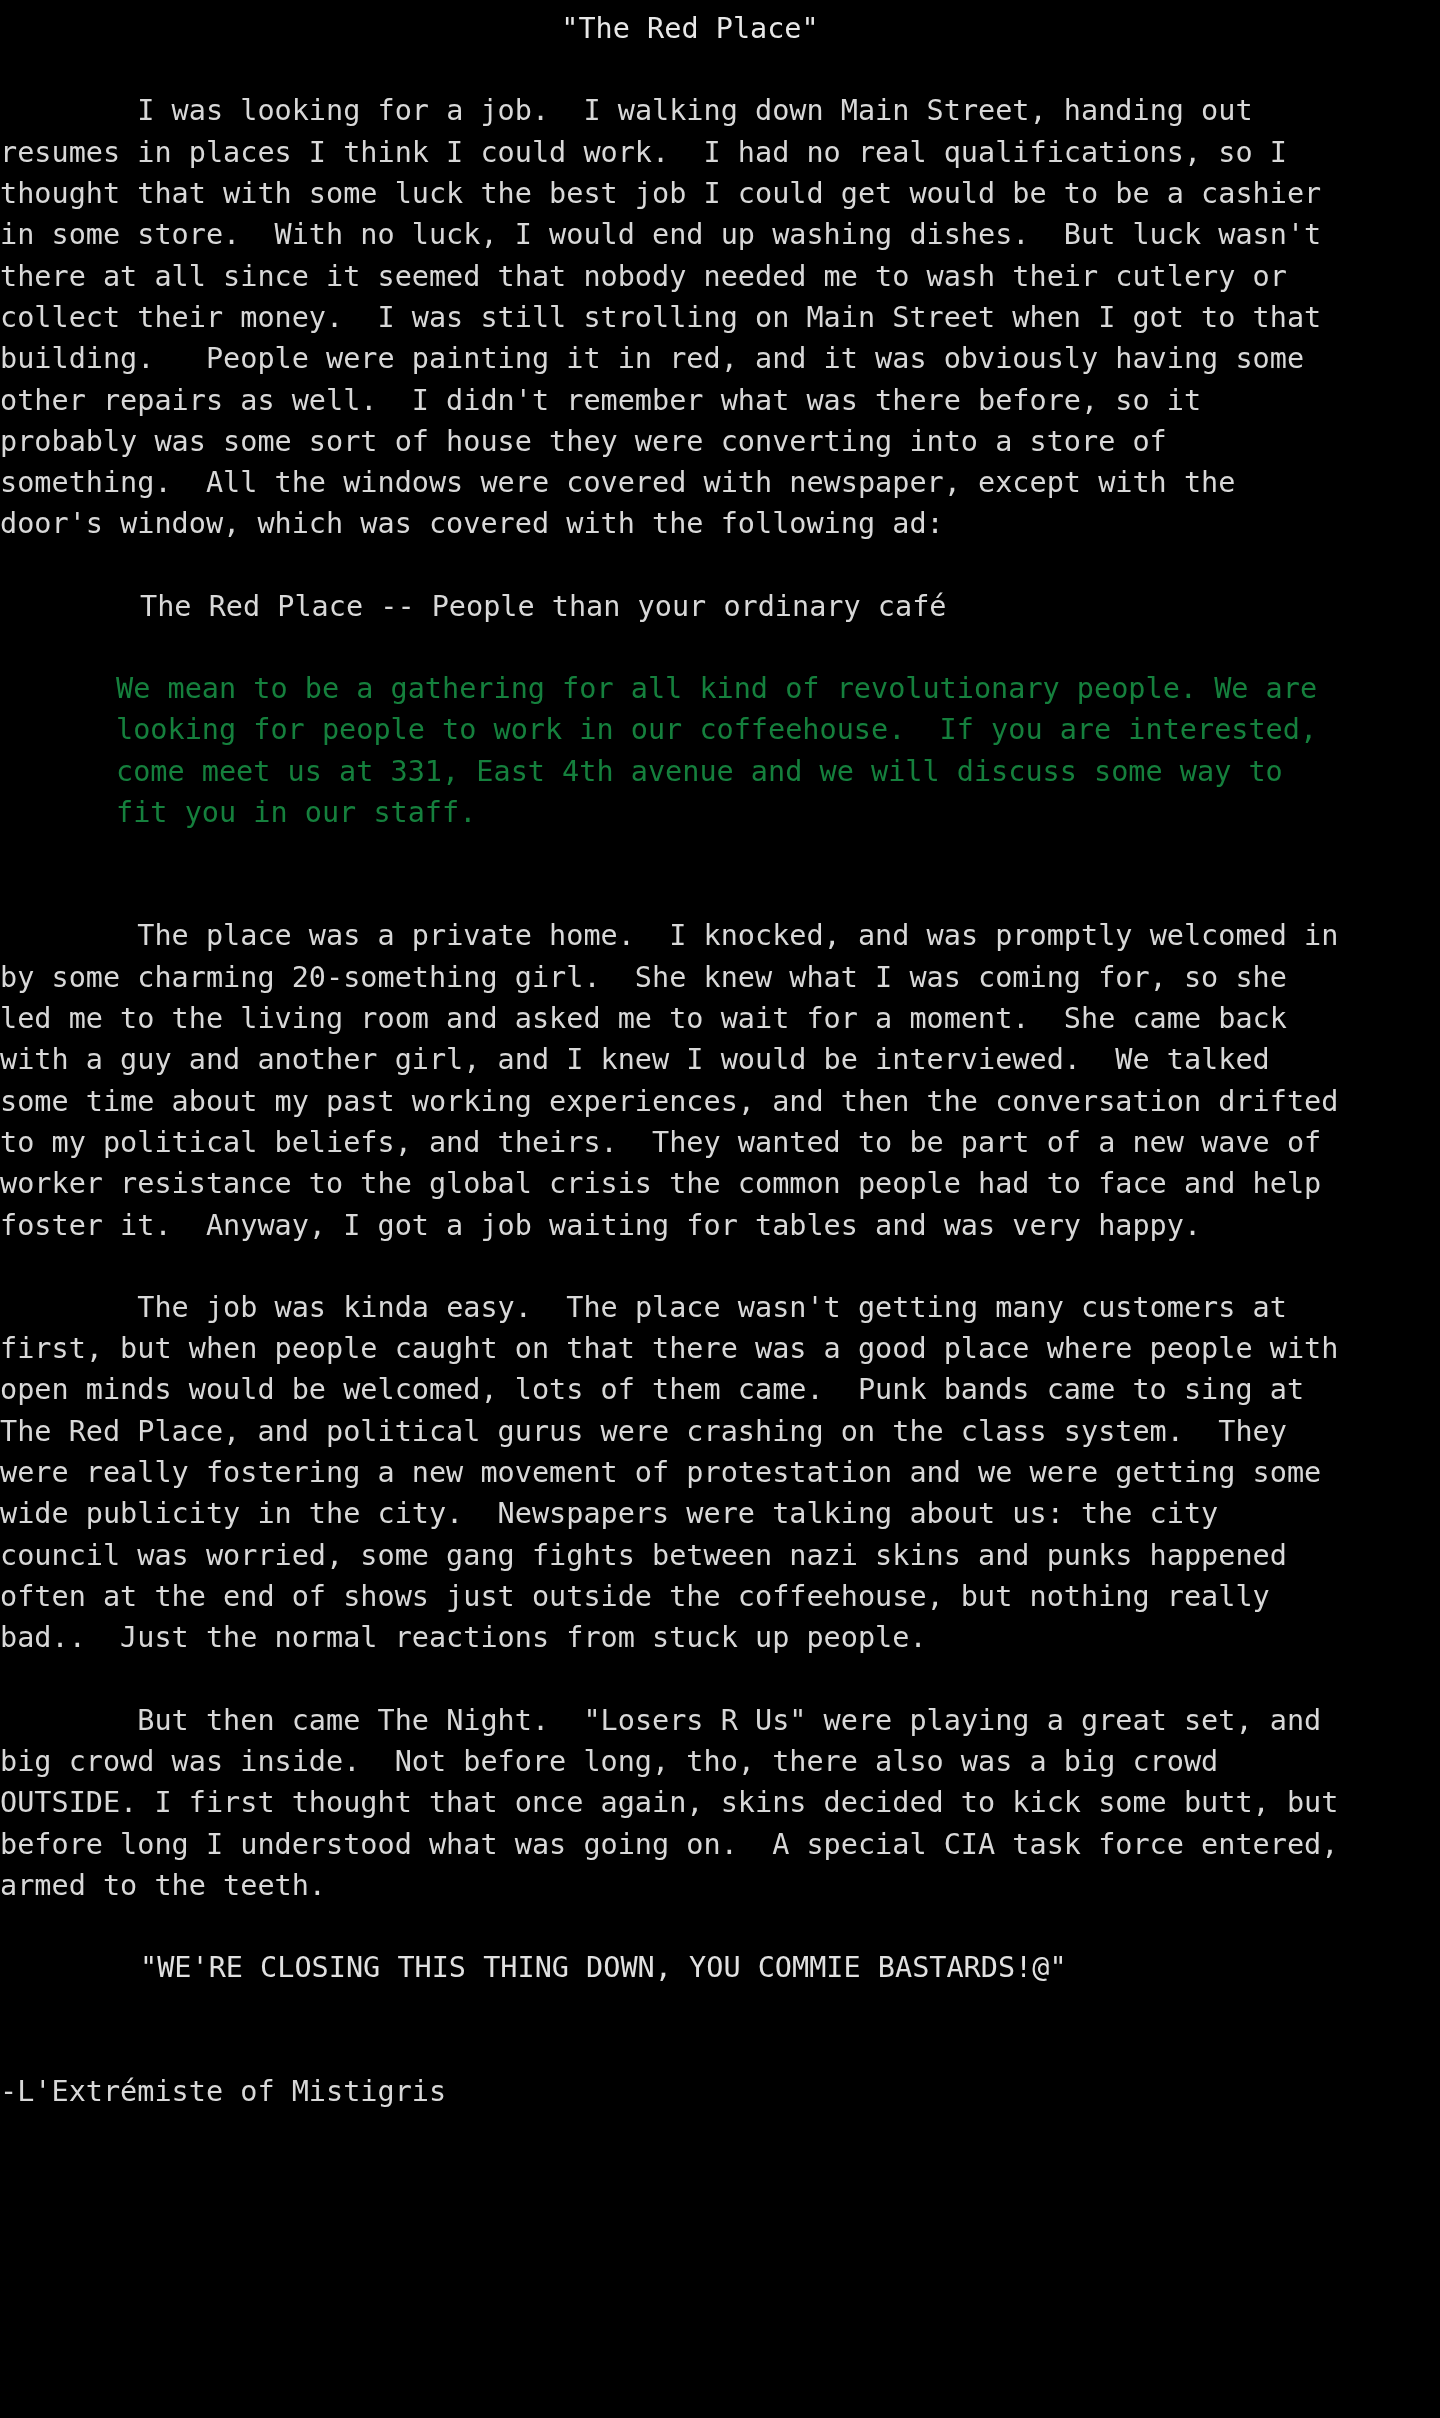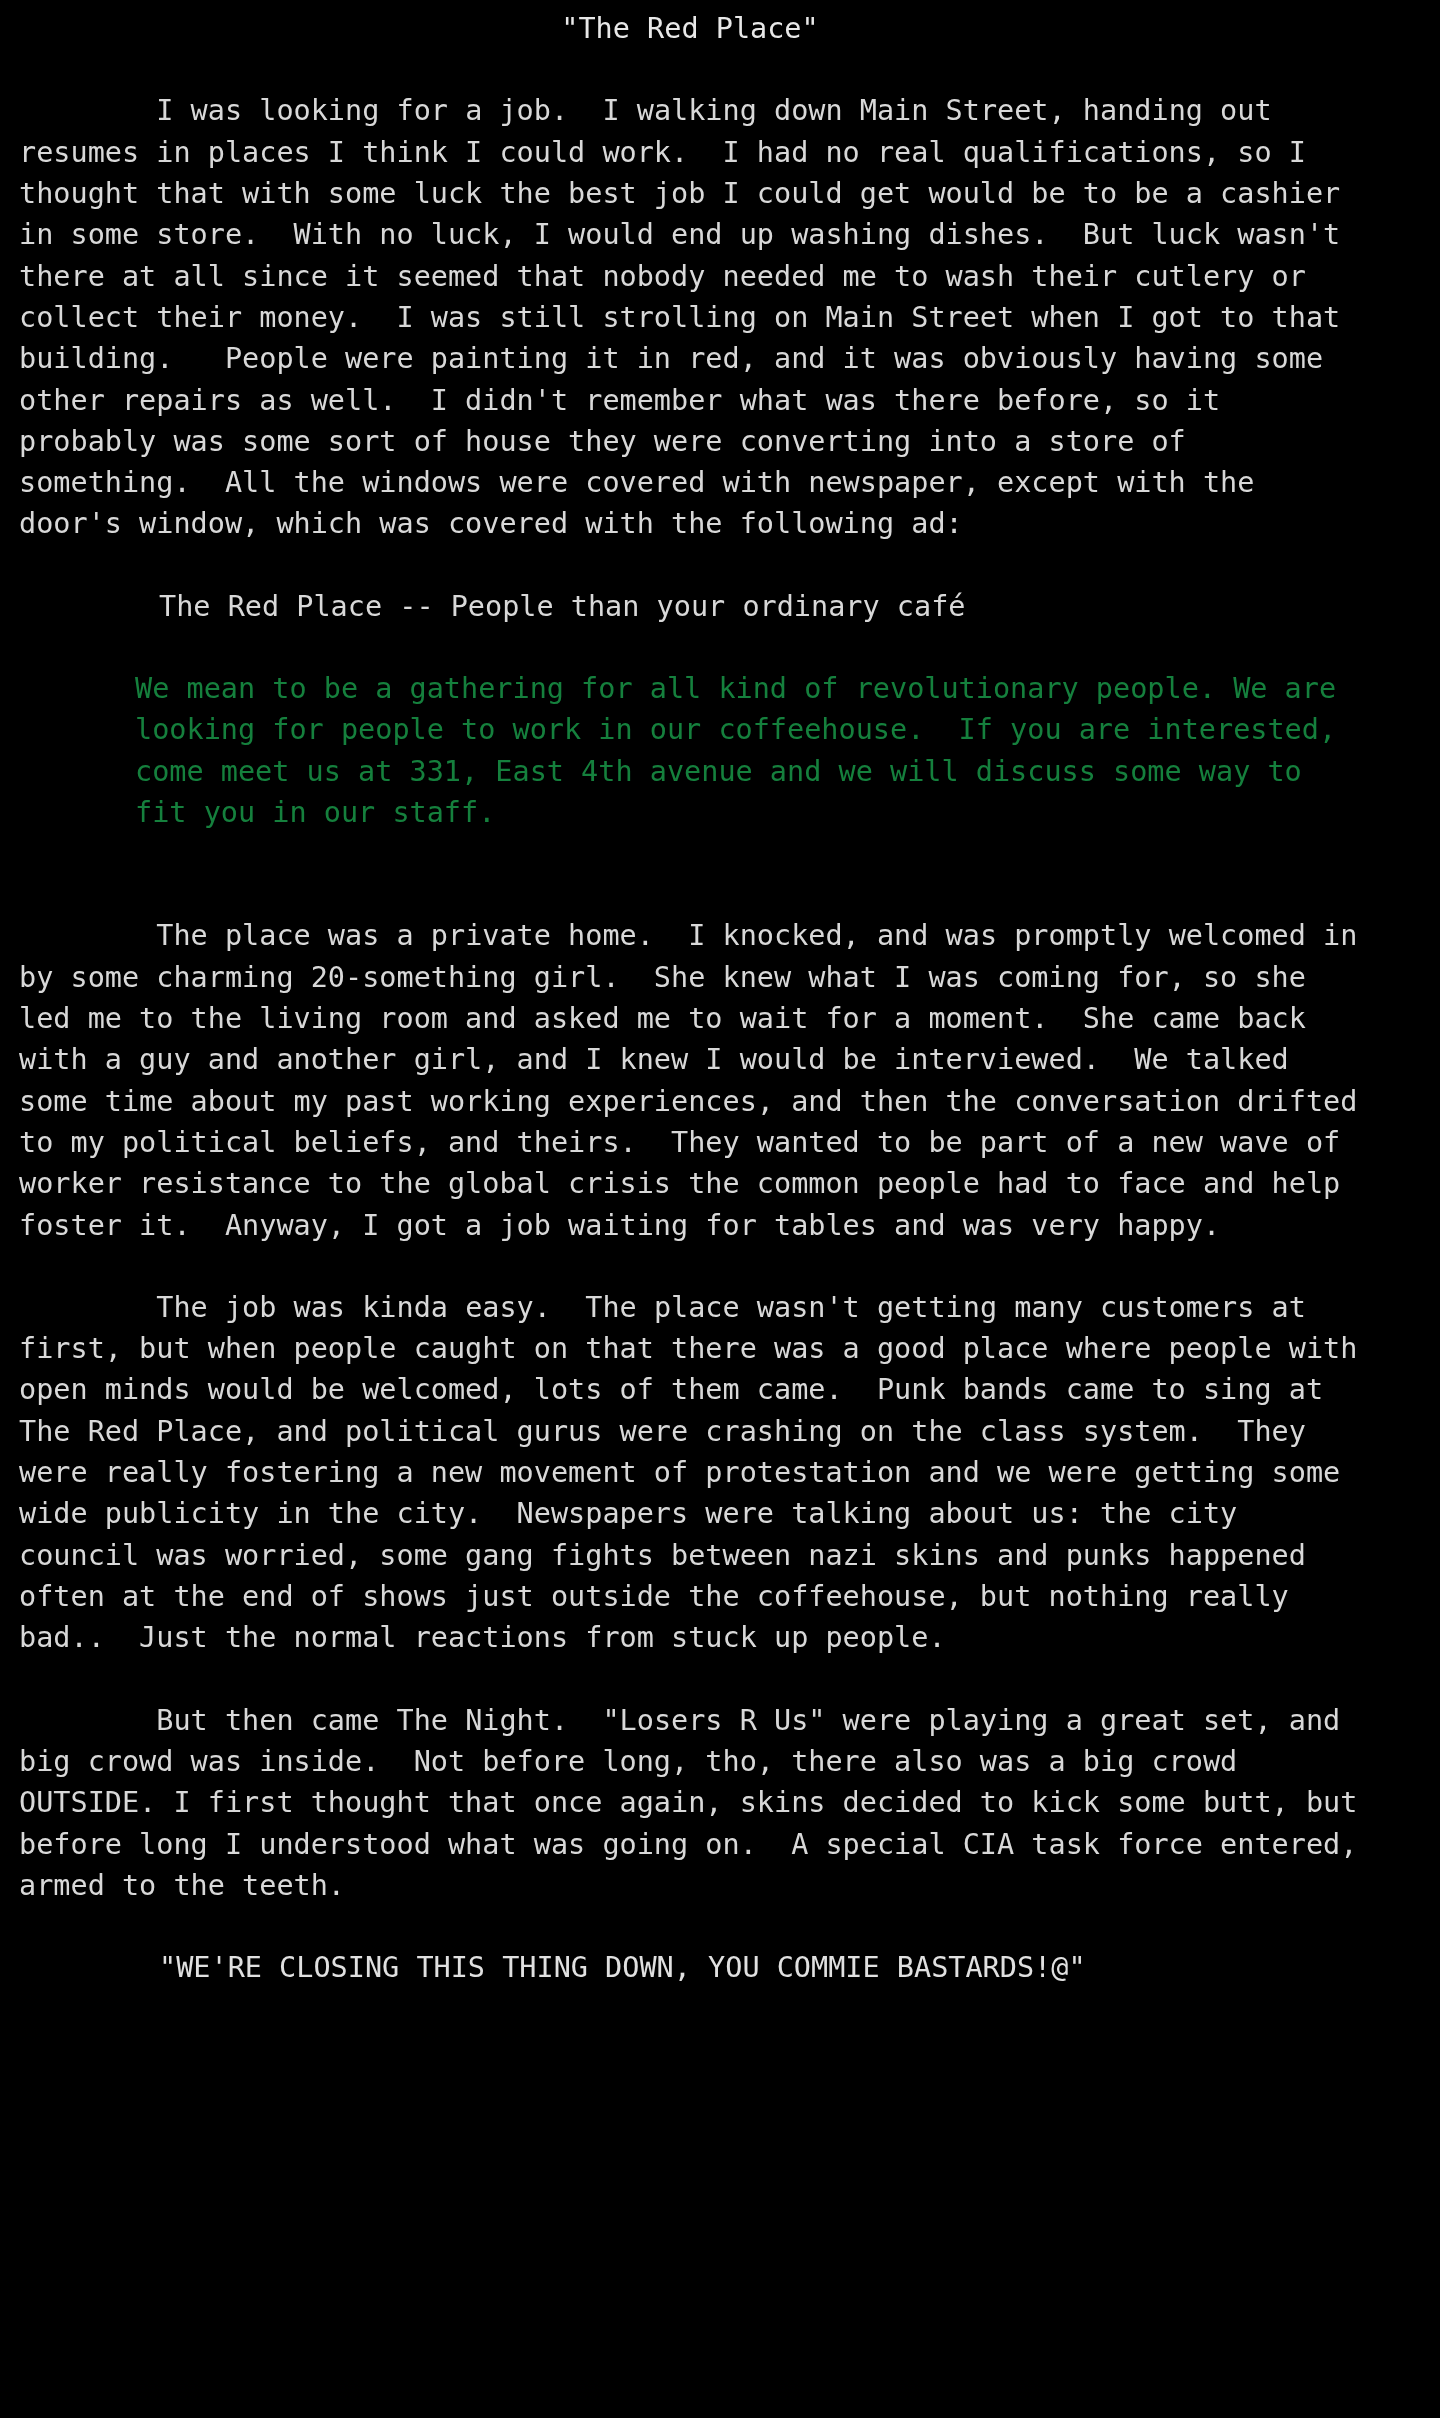--- a/index.html
+++ b/index.html
@@ -57,21 +57,20 @@
     padding-left: 140px;
     color: #e0e0e0;
   }
   .sig {
     white-space: pre-wrap;
     margin: 0;
     color: #d8d8d8;
   }
   .body-text {
     padding: 0 10px 0 0;
-    margin-left: 19px;
   }
 </style>
 </head>
 <body>
 
 <div class="page">
 
   <div class="title">"The Red Place"</div>
 
   <div class="spacer"></div>
@@ -128,15 +127,16 @@
 OUTSIDE. I first thought that once again, skins decided to kick some butt, but
 before long I understood what was going on.  A special CIA task force entered,
 armed to the teeth.</p>
     <div class="spacer"></div>
 
     <p class="shout">"WE'RE CLOSING THIS THING DOWN, YOU COMMIE BASTARDS!@"</p>
     <div class="spacer"></div>
 
     <div class="spacer"></div>
 
+    <p class="sig">-L'Extrémiste of Mistigris</p>
 
   </div>
 </div>
 
 </body></html>

